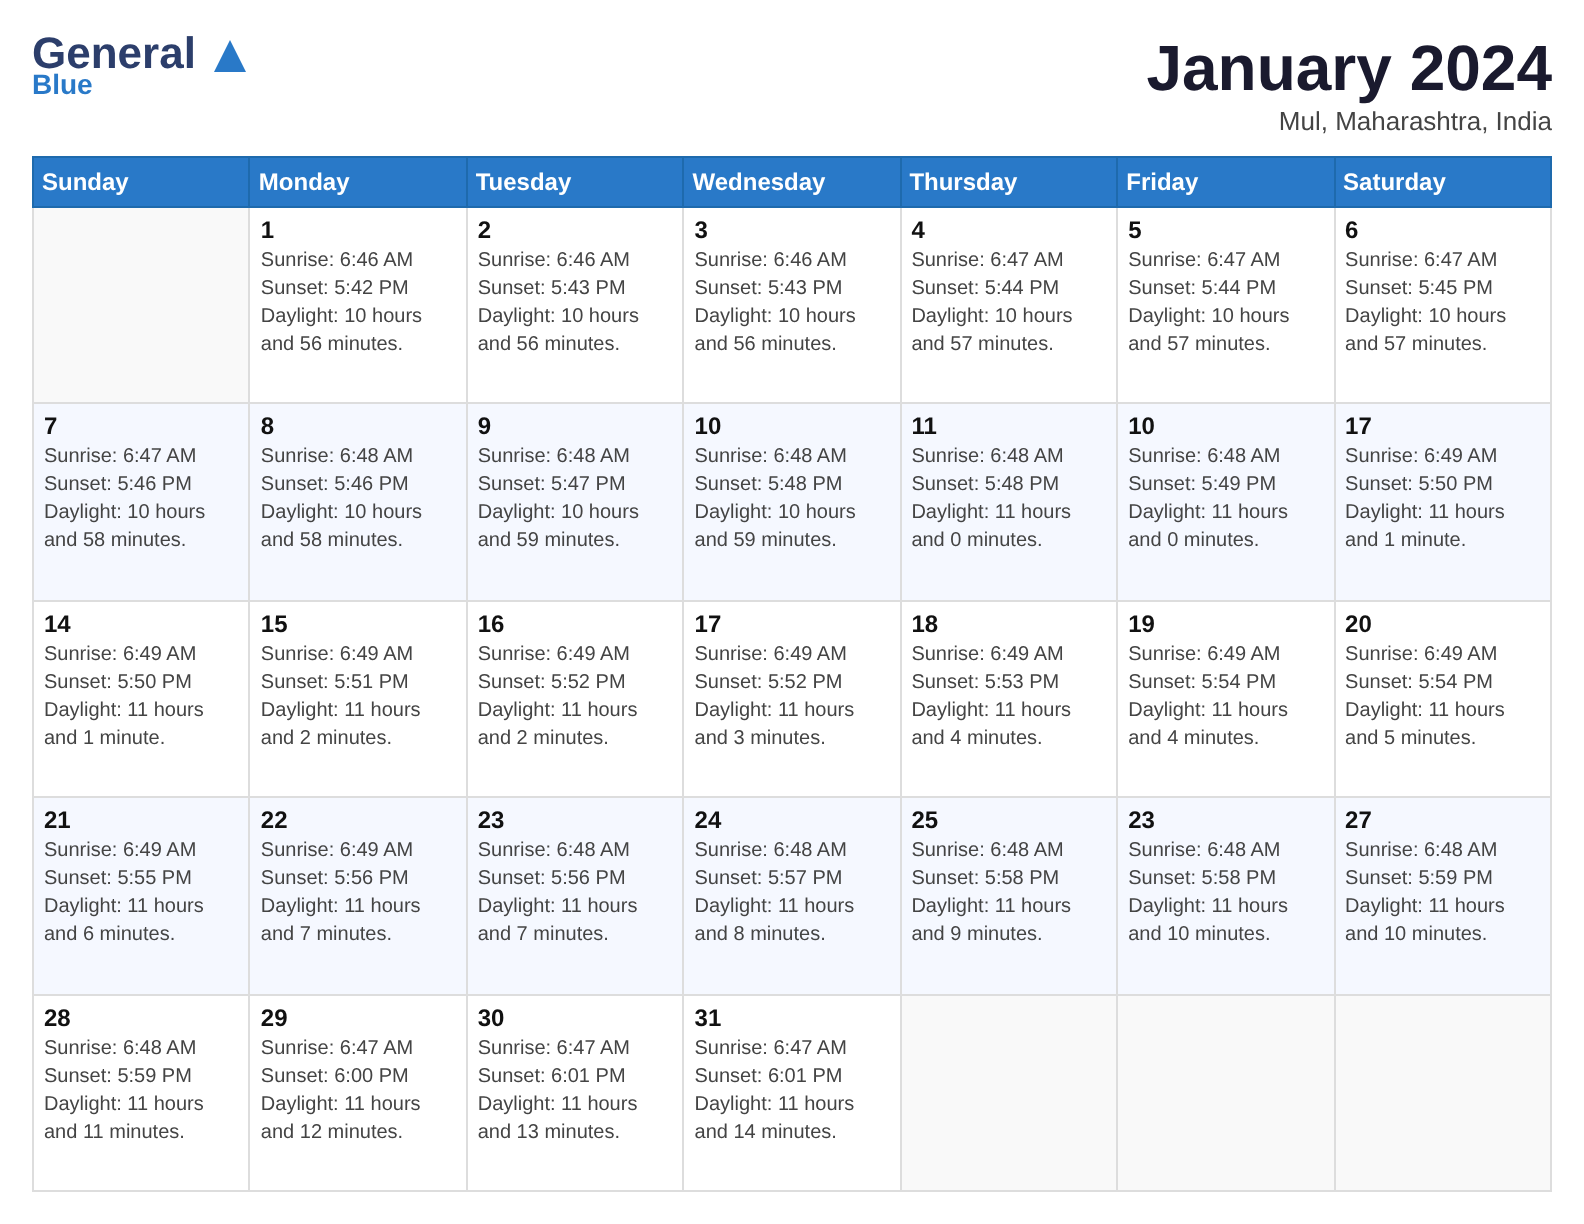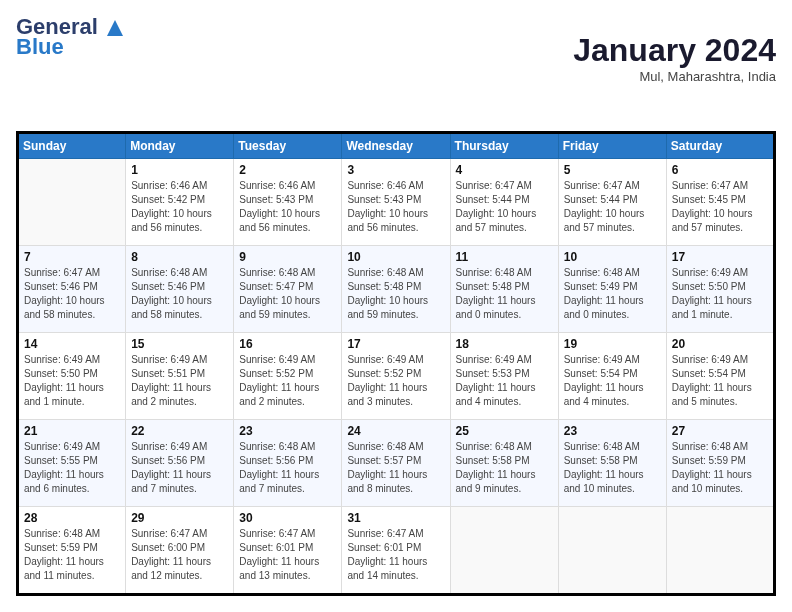--- a/index.html
+++ b/index.html
@@ -24,38 +24,36 @@
       margin-bottom: 10px;
       gap: 20px;
     }
     .logo {
       display: flex;
       flex-direction: column;
       align-items: flex-start;
     }
     .title-block {
       text-align: right;
-      margin-top: 16px;
     }
     .main-title {
       font-size: 32px;
       font-weight: bold;
       color: #1a1a2e;
     }
     .subtitle {
       font-size: 13px;
       color: #444;
     }
     .calendar {
       flex: 1;
-      border: 3px solid #000000;
+      border: 1px solid #000000;
       border-collapse: collapse;
       width: 100%;
       table-layout: fixed;
-      margin-top: 37px;
     }
     .calendar th {
       background: #2979c8;
       color: #fff;
       font-size: 12px;
       font-weight: bold;
       padding: 5px 4px;
       text-align: left;
       border: 1px solid #1e6aad;
     }
@@ -93,21 +91,21 @@
   <div class="header">
     <div class="logo">
       <div style="display:flex;align-items:center;gap:2px;">
         <div style="font-size:22px;font-weight:bold;color:#2c3e6b;line-height:1;">
           <span>General</span>
           <svg width="20" height="20" viewBox="0 0 20 20" style="vertical-align:middle;margin-left:1px;">
             <polygon points="10,2 18,18 2,18" fill="#2979c8"></polygon>
           </svg>
         </div>
       </div>
-      <div style="font-size:22px;font-weight:bold;color:#2979c8;margin-top:-4px;">Blue</div>
+      <div style="font-size:14px;font-weight:bold;color:#2979c8;margin-top:-4px;">Blue</div>
     </div>
     <div class="title-block">
       <div class="main-title">January 2024</div>
       <div class="subtitle">Mul, Maharashtra, India</div>
     </div>
   </div>
 
   <table class="calendar">
     <thead>
       <tr>

